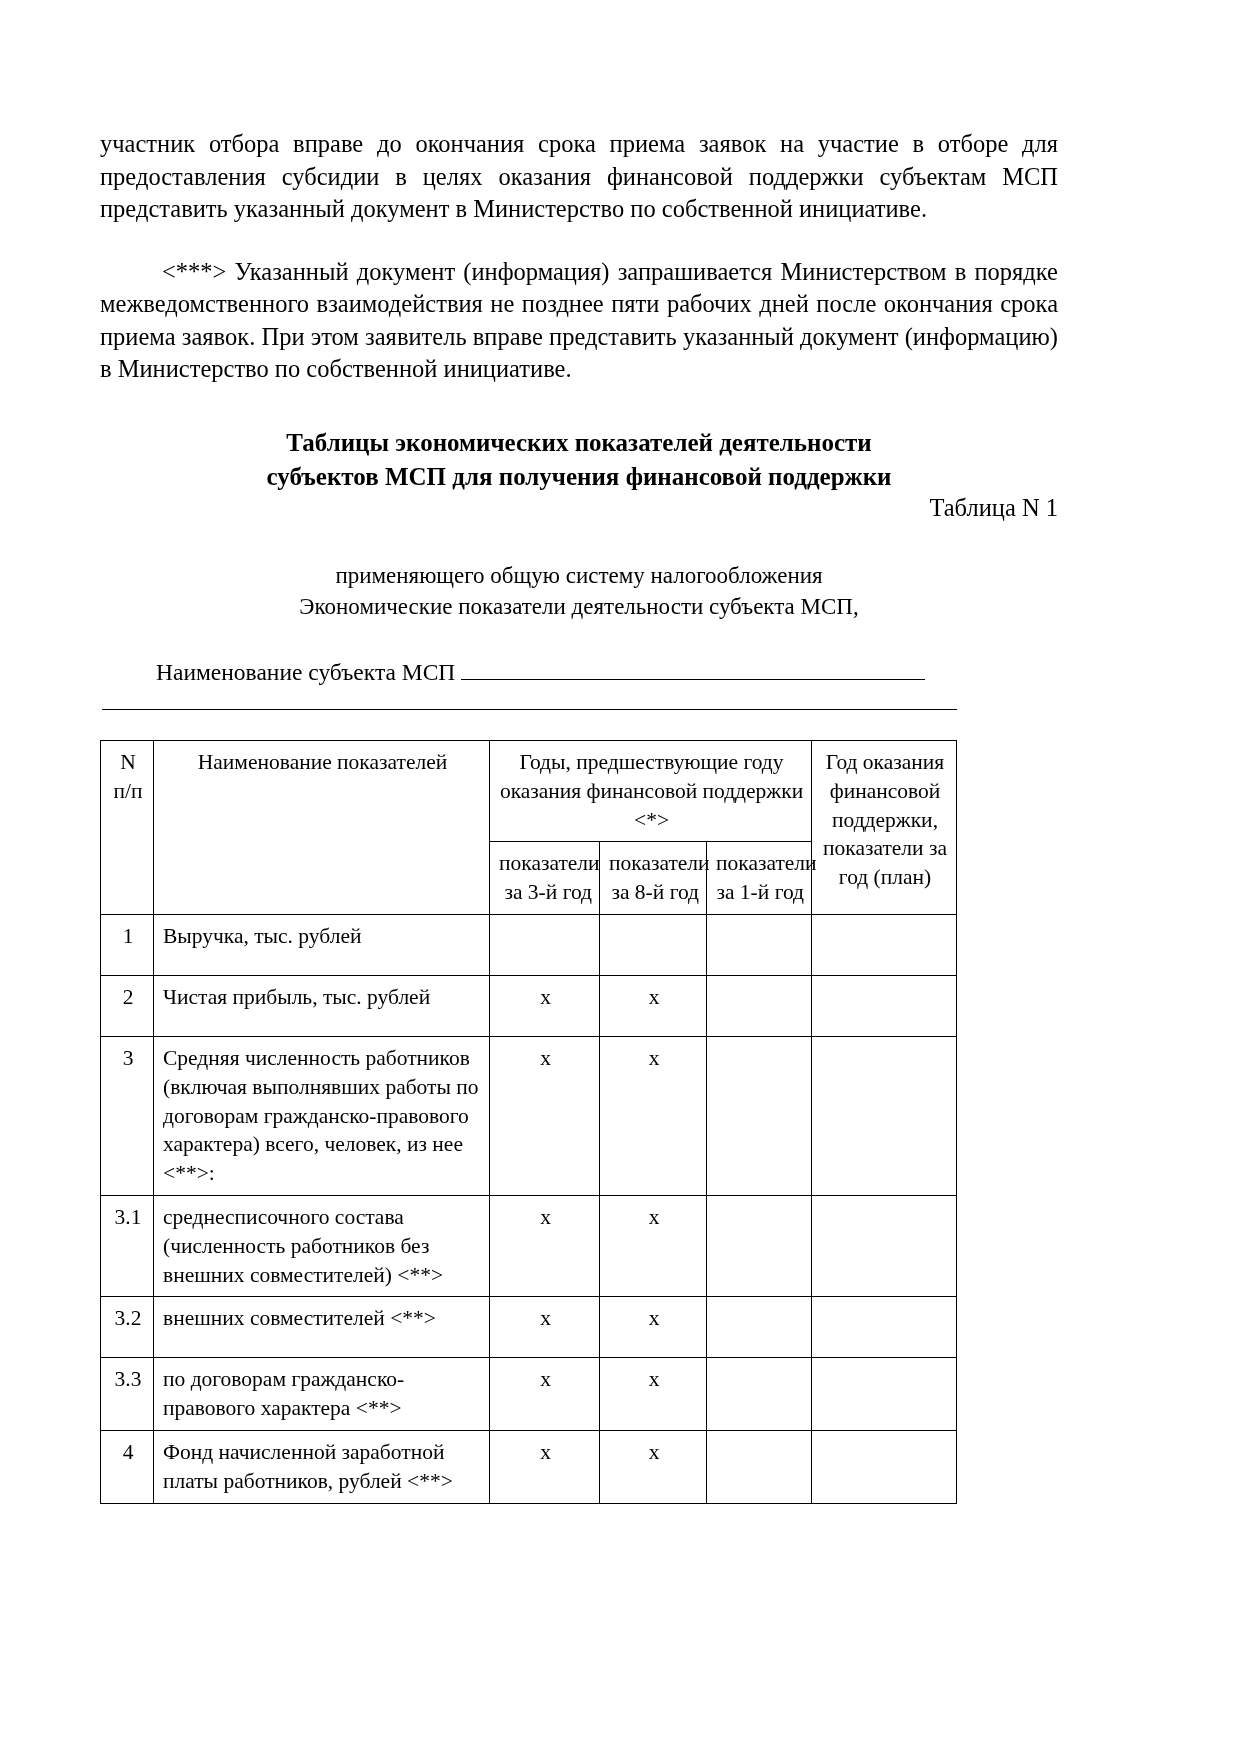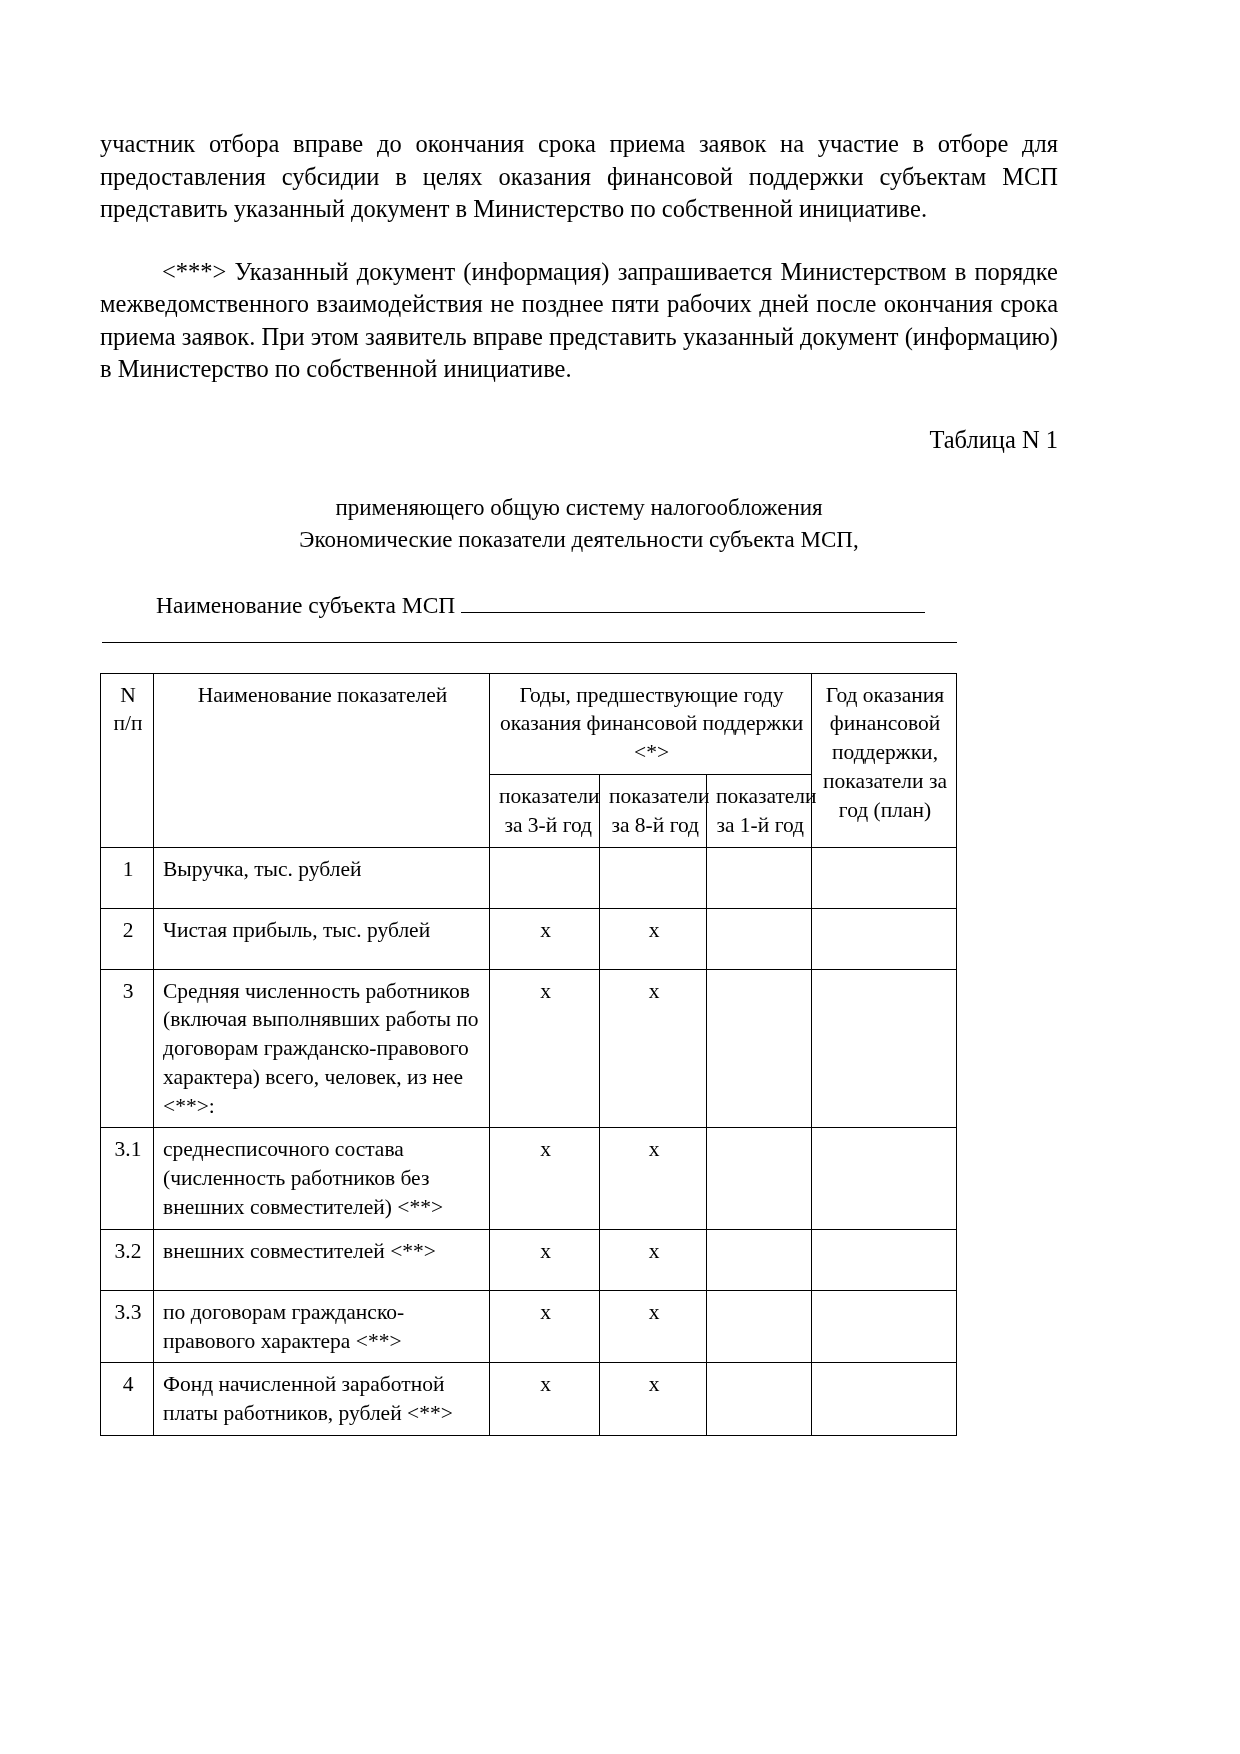--- a/index.html
+++ b/index.html
@@ -40,21 +40,20 @@
     text-align: center;
     font-weight: bold;
     font-size: 25px;
     line-height: 1.35;
     margin-top: 40px;
   }
 
   .table-number {
     text-align: right;
     font-size: 24.5px;
-    margin-top: 38px;
     padding-right: 0px;
   }
 
   .subtitle {
     text-align: center;
     font-size: 23px;
     line-height: 1.38;
     margin-top: 38px;
   }
 
@@ -133,20 +132,22 @@
 
 <div class="page">
 
   <p class="para">участник отбора вправе до окончания срока приема заявок на участие в отборе для предоставления субсидии в целях оказания финансовой поддержки субъектам МСП представить указанный документ в Министерство по собственной инициативе.</p>
 
   <div class="gap-para"></div>
 
   <p class="para indent">&lt;***&gt; Указанный документ (информация) запрашивается Министерством в порядке межведомственного взаимодействия не позднее пяти рабочих дней после окончания срока приема заявок. При этом заявитель вправе представить указанный документ (информацию) в Министерство по собственной инициативе.</p>
 
   <div class="doc-title">
+    <div>Таблицы экономических показателей деятельности</div>
+    <div>субъектов МСП для получения финансовой поддержки</div>
   </div>
 
   <div class="table-number">Таблица N 1</div>
 
   <div class="subtitle">
     <div>применяющего общую систему налогообложения</div>
     <div>Экономические показатели деятельности субъекта МСП,</div>
   </div>
 
   <div class="name-line">

